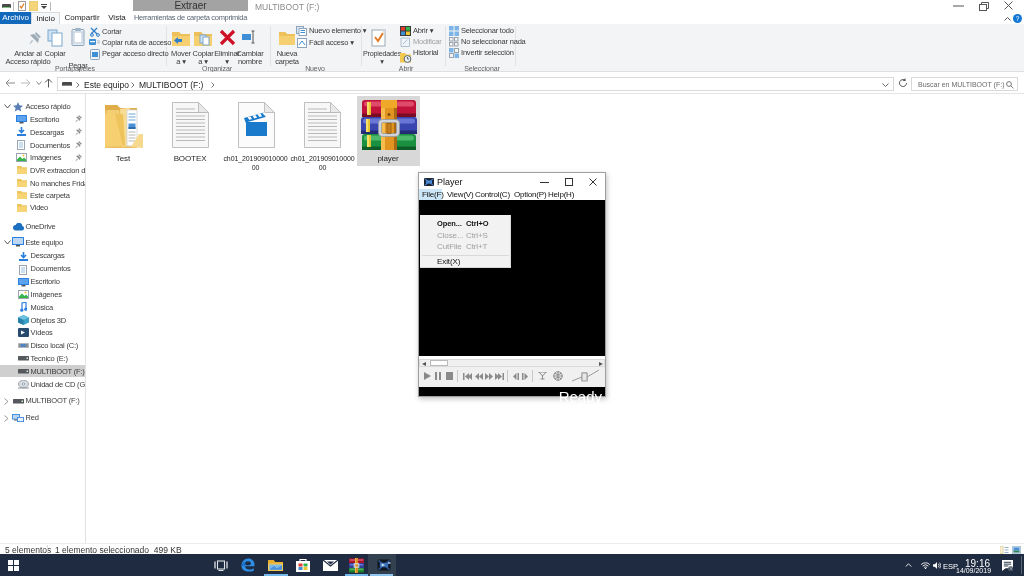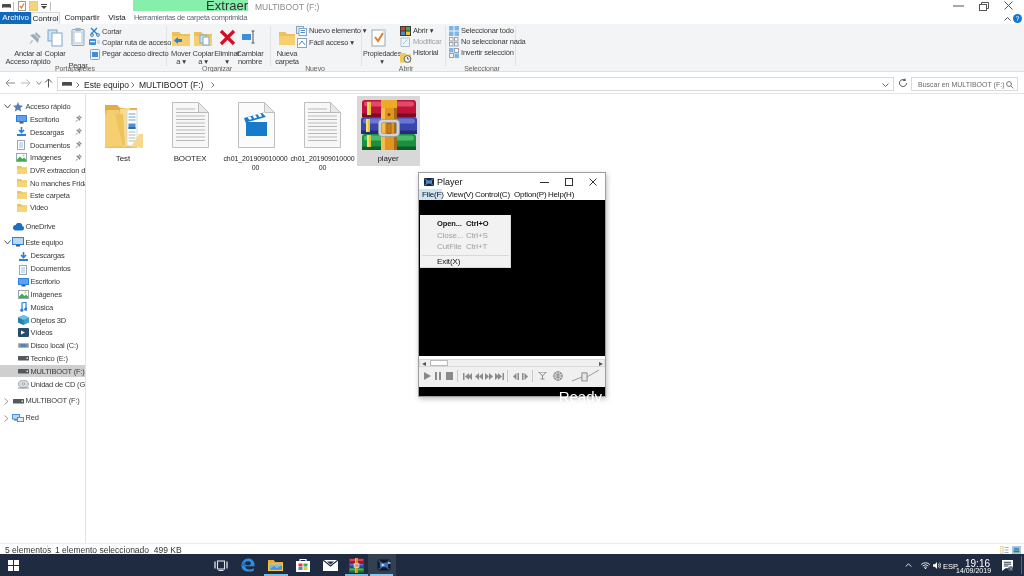--- a/index.html
+++ b/index.html
@@ -3,21 +3,21 @@
 *{margin:0;padding:0;box-sizing:border-box}
 html,body{width:1024px;height:576px;overflow:hidden}
 body{font-family:"Liberation Sans",sans-serif;-webkit-font-smoothing:antialiased}
 #s{position:relative;width:1024px;height:576px;background:#fff;overflow:hidden}
 .a{position:absolute}
 .tx{white-space:nowrap}
 svg{display:block}
 
 #qat .sep{width:1px;height:9px;background:#bbb;top:2px}
 #titletx{font-size:8.5px;color:#8a8a8a}
-#pinktab{background:#86efac;color:#333;font-size:13px;text-align:right;line-height:11px}
+#pinktab{background:#a3a3a3;color:#333;font-size:10px;text-align:center;line-height:11px}
 
 .tab{font-size:8px;color:#222;text-align:center;line-height:12px}
 #tabArchivo{background:#1268bb;color:#fff}
 #tabInicio{background:#f6f7f9;border:1px solid #d8d9db;border-bottom:none;color:#1b1b1b}
 
 #ribbon{background:#f3f4f6;border-bottom:1px solid #dfe0e2}
 .rsep{width:1px;background:#e2e3e5;top:2px;height:40px}
 .glabel{font-size:7px;color:#606060;text-align:center;letter-spacing:-0.1px}
 .rt{font-size:7.5px;color:#3b3b3b;text-align:center;line-height:7.5px;letter-spacing:-0.2px}
 .rst{font-size:7.5px;color:#3b3b3b;line-height:11px;white-space:nowrap;letter-spacing:-0.2px}
@@ -67,21 +67,21 @@
     </svg>
 <svg class="a" style="left:979px;top:2px" width="10" height="9" viewBox="0 0 10 9">
       <rect x="0.5" y="2.5" width="7" height="6" fill="none" stroke="#555"></rect>
       <path d="M2.5 2.5v-2h7v6h-2" fill="none" stroke="#555"></path>
     </svg>
 <svg class="a" style="left:1004px;top:1px" width="9" height="9" viewBox="0 0 9 9">
       <path d="M0.5 0.5l8 8M8.5 0.5l-8 8" stroke="#555" stroke-width="1"></path>
     </svg>
 
 <div class="a tab" id="tabArchivo" style="left:0;top:12px;width:31px;height:12px">Archivo</div>
-<div class="a tab" id="tabInicio" style="left:31px;top:12px;width:29px;height:12px">Control</div>
+<div class="a tab" id="tabInicio" style="left:31px;top:12px;width:29px;height:12px">Inicio</div>
 <div class="a tab" style="left:63px;top:12px;width:38px;height:12px">Compartir</div>
 <div class="a tab" style="left:104px;top:12px;width:26px;height:12px">Vista</div>
 <div class="a tab" style="left:133px;top:12px;width:115px;height:12px;color:#5a6675;font-size:7.5px;letter-spacing:-0.3px">Herramientas de carpeta comprimida</div>
 <svg class="a" style="left:1004px;top:17px" width="7" height="4" viewBox="0 0 7 4">
       <path d="M0.5 3.5L3.5 0.5l3 3" fill="none" stroke="#555"></path>
     </svg>
 <svg class="a" style="left:1013px;top:14px" width="9" height="9" viewBox="0 0 9 9">
       <circle cx="4.5" cy="4.5" r="4.5" fill="#1377d4"></circle>
       <text x="4.5" y="6.8" font-size="6.5" fill="#fff" text-anchor="middle" font-family="Liberation Sans">?</text>
     </svg>

